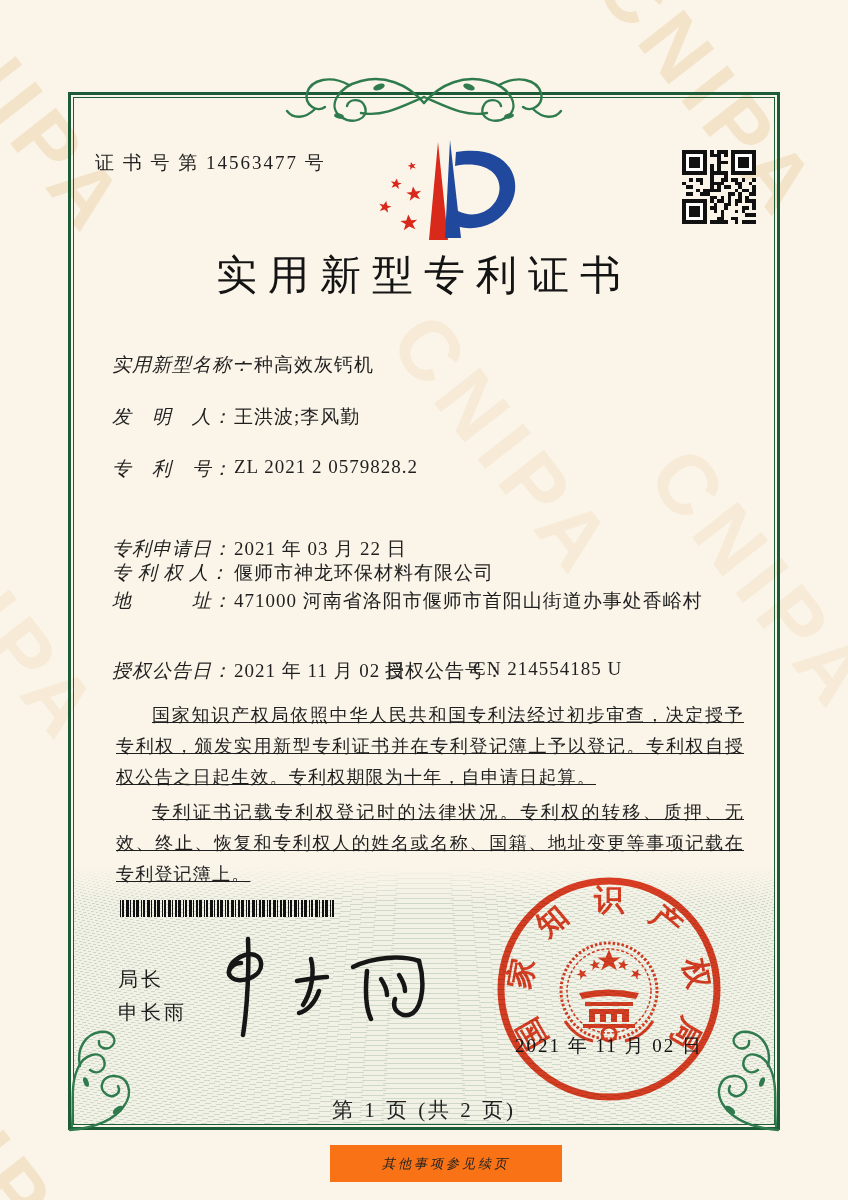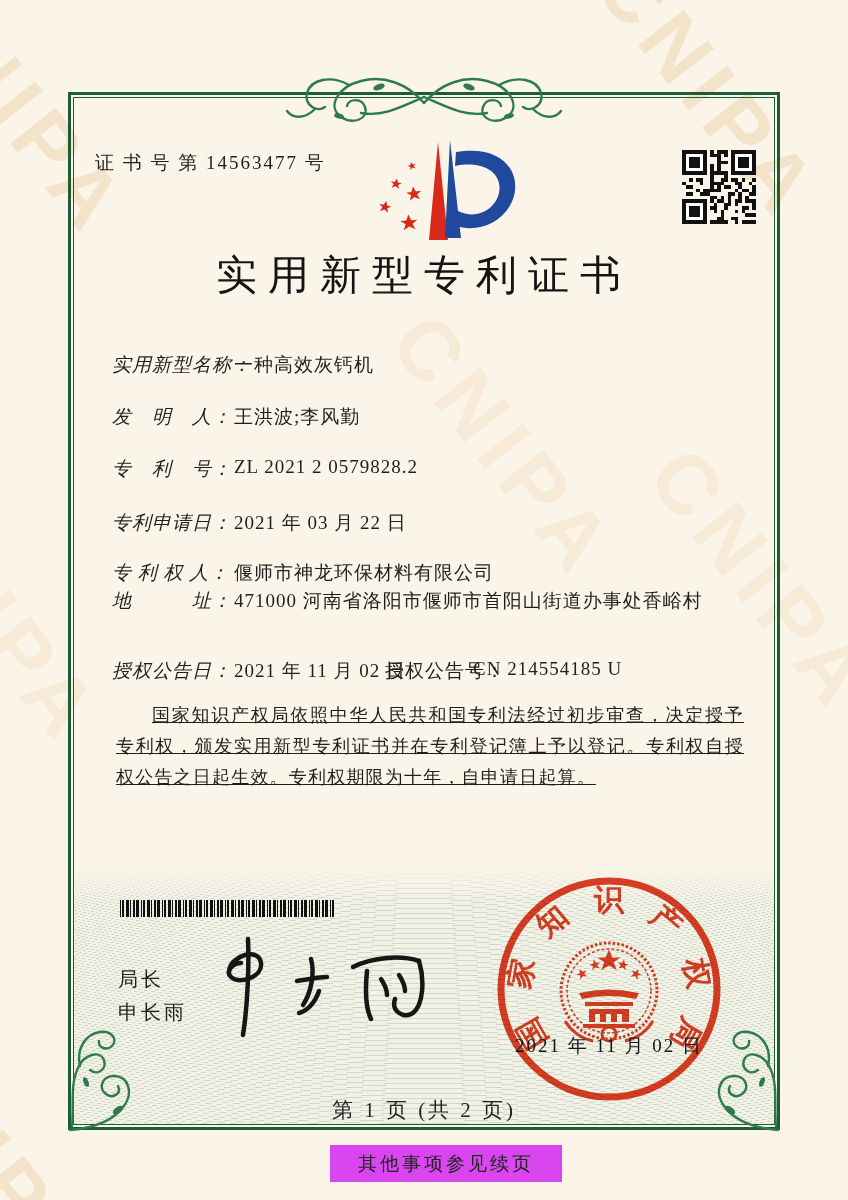--- a/index.html
+++ b/index.html
@@ -66,22 +66,22 @@
     mix-blend-mode:multiply;opacity:.94;}
   .seal-char{font-size:30px;font-weight:bold;fill:#df3418;
     text-anchor:middle;dominant-baseline:middle;
     font-family:"Liberation Serif","DejaVu Serif",serif;}
   .seal-date{position:absolute;left:490px;top:1033px;width:238px;z-index:6;
     text-align:center;font-size:19px;letter-spacing:2px;color:#151515;}
   .page-info{position:absolute;left:0;top:1096px;width:848px;z-index:4;
     text-align:center;font-size:21px;letter-spacing:3px;}
   .note-box{
     position:absolute;left:330px;top:1145px;width:232px;height:37px;z-index:4;
-    background:#d946ef;display:flex;align-items:center;justify-content:center;
-    font-size:19px;letter-spacing:3px;color:#222;
+    background:#f97316;display:flex;align-items:center;justify-content:center;
+    font-size:13px;letter-spacing:3px;color:#222;font-style:italic;
   }
 </style>
 </head>
 <body>
 
 <span class="wm" style="left:-40px;top:-46px;">CNIPA</span>
 <span class="wm" style="left:652px;top:-62px;">CNIPA</span>
 <span class="wm light" style="left:448px;top:296px;">CNIPA</span>
 <span class="wm light" style="left:-66px;top:462px;">CNIPA</span>
 <span class="wm light" style="left:706px;top:430px;">CNIPA</span>
@@ -271,41 +271,42 @@
   <span class="fvalue">一种高效灰钙机</span>
 </div>
 <div class="frow" style="top:404px">
   <span class="flabel">发　明　人：</span>
   <span class="fvalue">王洪波;李风勤</span>
 </div>
 <div class="frow" style="top:456px">
   <span class="flabel">专　利　号：</span>
   <span class="fvalue">ZL 2021 2 0579828.2</span>
 </div>
-<div class="frow" style="top:510px">
+<div class="frow" style="top:536px">
   <span class="flabel">专利申请日：</span>
   <span class="fvalue">2021 年 03 月 22 日</span>
 </div>
 <div class="frow" style="top:560px">
   <span class="flabel">专 利 权 人：</span>
   <span class="fvalue">偃师市神龙环保材料有限公司</span>
 </div>
 <div class="frow" style="top:588px">
   <span class="flabel">地　　　址：</span>
   <span class="fvalue">471000  河南省洛阳市偃师市首阳山街道办事处香峪村</span>
 </div>
 <div class="frow" style="top:658px">
   <span class="flabel">授权公告日：</span>
   <span class="fvalue">2021 年 11 月 02 日</span>
   <span class="glabel2">授权公告号：</span>
   <span class="gvalue2">CN 214554185 U</span>
 </div>
 
 <div class="body-text">
   <p>国家知识产权局依照中华人民共和国专利法经过初步审查，决定授予专利权，颁发实用新型专利证书并在专利登记簿上予以登记。专利权自授权公告之日起生效。专利权期限为十年，自申请日起算。</p>
+  <p>专利证书记载专利权登记时的法律状况。专利权的转移、质押、无效、终止、恢复和专利权人的姓名或名称、国籍、地址变更等事项记载在专利登记簿上。</p>
 </div>
 
 <svg class="barcode" id="barcode-svg" width="218" height="17">
     <rect x="0" y="0" width="1" height="17" fill="#111"></rect>
     <rect x="2" y="0" width="2" height="17" fill="#111"></rect>
     <rect x="6" y="0" width="3" height="17" fill="#111"></rect>
     <rect x="10" y="0" width="1" height="17" fill="#111"></rect>
     <rect x="13" y="0" width="2" height="17" fill="#111"></rect>
     <rect x="16" y="0" width="3" height="17" fill="#111"></rect>
     <rect x="21" y="0" width="1" height="17" fill="#111"></rect>

